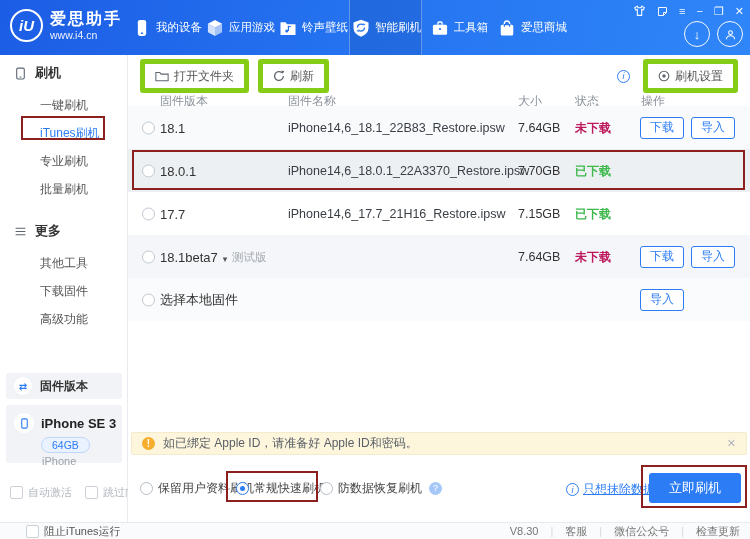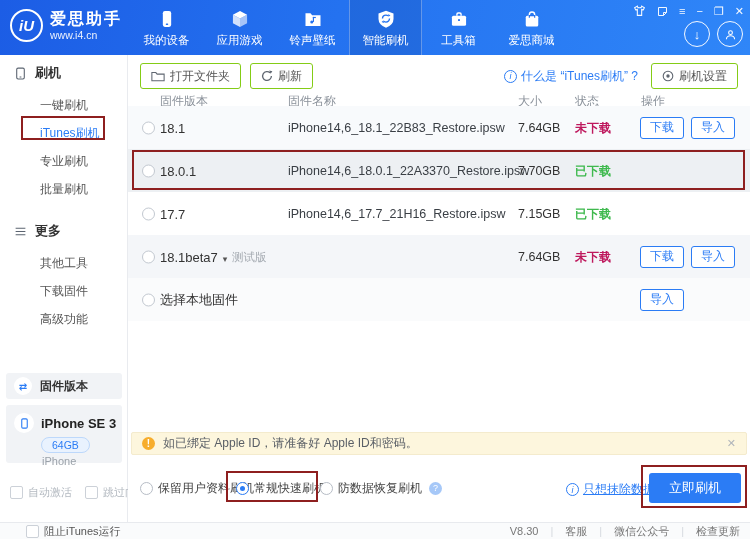--- a/index.html
+++ b/index.html
@@ -15,21 +15,21 @@
   .header{position:absolute;left:0;top:0;width:750px;height:55px;
     background:linear-gradient(100deg,#1c5de5 0%,#2472f0 45%,#2f86f8 100%);}
   .logo{position:absolute;left:10px;top:9px;display:flex;align-items:center;gap:7px;color:#fff;}
   .logo-circle{width:33px;height:33px;border:2.5px solid #fff;border-radius:50%;
     display:flex;align-items:center;justify-content:center;
     font-weight:bold;font-size:15px;font-style:italic;box-sizing:border-box;}
   .logo-text{display:flex;flex-direction:column;line-height:1.15;}
   .logo-brand{font-size:16px;font-weight:bold;letter-spacing:2px;}
   .logo-site{font-size:10.5px;opacity:.92;}
   .nav{position:absolute;left:130px;top:0;height:55px;display:flex;}
-  .nav-item{width:73px;height:55px;display:flex;flex-direction:column;align-items:center;
+  .nav-item{width:73px;height:55px;display:flex;flex-direction:row;align-items:center;
     justify-content:center;gap:3px;color:#fff;cursor:pointer;box-sizing:border-box;}
   .nav-item.active{background:rgba(10,34,100,0.12);
     border-left:1px solid rgba(255,255,255,.30);border-right:1px solid rgba(255,255,255,.30);}
   .nav-label{font-size:11.5px;white-space:nowrap;}
   .nav-ico{width:22px;height:22px;display:flex;align-items:center;justify-content:center;}
   .win-controls{position:absolute;right:6px;top:5px;display:flex;gap:11px;align-items:center;color:#fff;}
   .win-glyph{font-size:11px;line-height:1;opacity:.95;display:flex;align-items:center;}
   .user-controls{position:absolute;right:7px;top:21px;display:flex;gap:7px;}
   .circle-btn{width:26px;height:26px;border:1.5px solid rgba(255,255,255,.95);border-radius:50%;
     display:flex;align-items:center;justify-content:center;color:#fff;font-size:13px;box-sizing:border-box;cursor:pointer;}
@@ -67,21 +67,21 @@
     padding:0 10px;font-size:11px;color:#555;}
   .statusbar .cb{color:#555;padding-left:16px;}
   .status-right{margin-left:auto;display:flex;align-items:center;gap:12px;color:#777;font-size:11px;}
   .status-sep{color:#d5d9de;}
   .status-link{cursor:pointer;}
 
   
   .main{position:absolute;left:128px;top:55px;width:622px;height:467px;background:#fff;}
   .toolbar{position:absolute;left:0;top:8px;width:100%;height:26px;display:flex;align-items:center;
     padding:0 12px;box-sizing:border-box;gap:9px;}
-  .tbtn{height:24px;display:flex;align-items:center;gap:5px;padding:0 10px;border:1px solid #84cc16;
+  .tbtn{height:24px;display:flex;align-items:center;gap:5px;padding:0 10px;border:5px solid #84cc16;
     border-radius:3px;background:#fff;font-size:12px;color:#555;cursor:pointer;white-space:nowrap;}
   .tbtn.disabled{color:#c3c8ce;border-color:#e5e8eb;cursor:default;}
   .toolbar-right{margin-left:auto;display:flex;align-items:center;gap:13px;}
   .help-link{display:flex;align-items:center;gap:4px;font-size:12px;color:#2b7cf5;cursor:pointer;white-space:nowrap;}
   .info-circle{width:13px;height:13px;border:1px solid #2b7cf5;border-radius:50%;font-size:9px;
     display:flex;align-items:center;justify-content:center;box-sizing:border-box;flex:none;font-style:italic;}
 
   .thead{position:absolute;left:0;top:38px;width:100%;height:18px;font-size:12px;color:#8b929b;}
   .thead span{position:absolute;top:0;}
   .th-ver{left:32px}.th-name{left:160px}.th-size{left:390px}.th-status{left:447px}.th-op{left:513px}
@@ -330,21 +330,20 @@
           <svg width="12" height="12" viewBox="0 0 12 12">
               <path d="M10.4 6 a4.4 4.4 0 1 1 -1.3 -3.1" fill="none" stroke="#5f6670" stroke-width="1.3"></path>
               <polygon points="8.2,0.6 11.4,1.2 9.6,3.8" fill="#5f6670"></polygon>
             </svg>
         </span>
         <span>刷新</span>
       </div>
       <div class="toolbar-right">
         <div class="help-link">
           <span class="info-circle">i</span>
-          <span>什么是 “iTunes刷机” ?</span>
         </div>
         <div class="tbtn">
           <span>
             <svg width="12" height="12" viewBox="0 0 12 12">
                 <circle cx="6" cy="6" r="4.8" fill="none" stroke="#5f6670" stroke-width="1.1"></circle>
                 <circle cx="6" cy="6" r="1.7" fill="#5f6670"></circle>
               </svg>
           </span>
           <span>刷机设置</span>
         </div>

